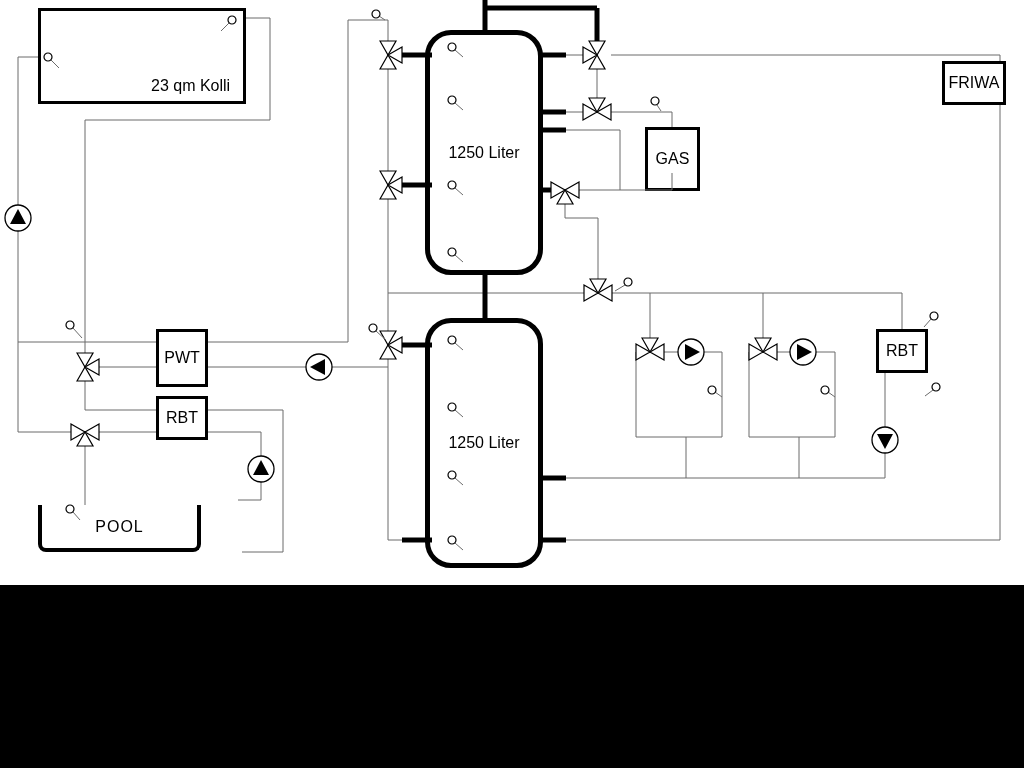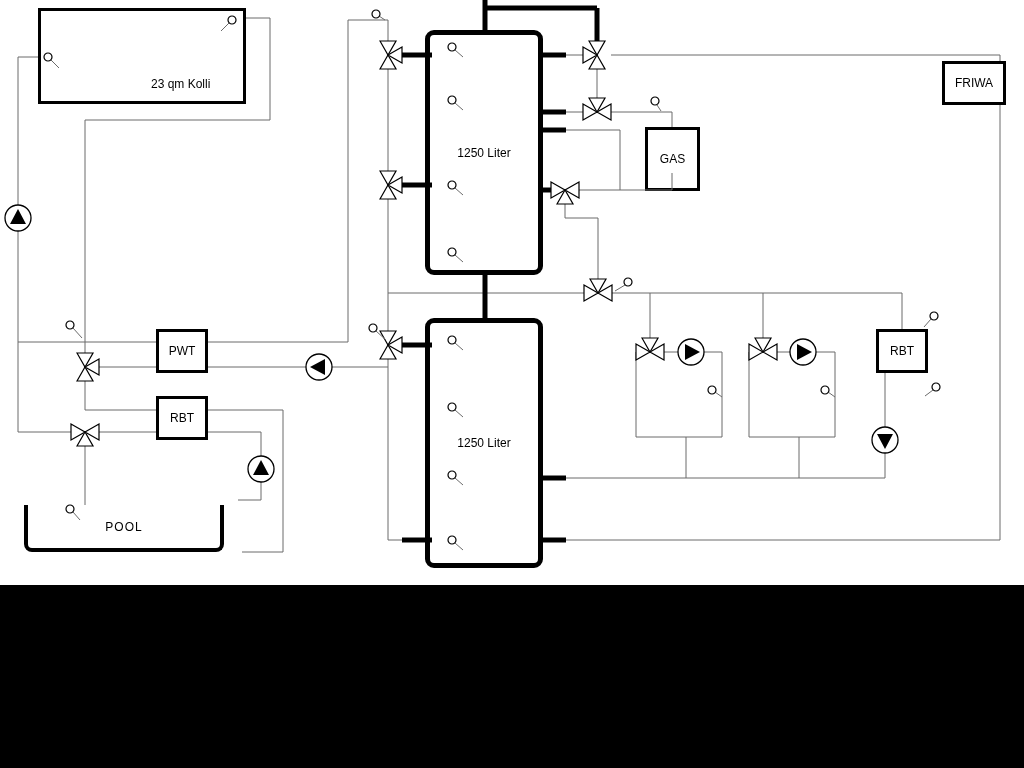--- a/index.html
+++ b/index.html
@@ -1,20 +1,20 @@
 <!DOCTYPE html>
 <html><head>
 <meta charset="utf-8">
 <style>
   html,body{margin:0;padding:0;background:#fff;}
   .stage{position:relative;width:1024px;height:768px;background:#fff;overflow:hidden;
          font-family:"Liberation Sans",sans-serif;color:#000;}
   .box{position:absolute;background:#fff;border:3px solid #000;box-sizing:border-box;
-       display:flex;align-items:center;justify-content:center;font-size:12px;z-index:1;}
-  .tank{border-width:5px;border-radius:9px;text-align:right;}
+       display:flex;align-items:center;justify-content:center;font-size:16px;z-index:1;}
+  .tank{border-width:5px;border-radius:26px;text-align:right;}
   .pool{border-width:4px;border-top:none;border-radius:0 0 8px 8px;}
   .collector-label{position:absolute;left:110px;top:66px;}
   .pipes{position:absolute;left:0;top:0;z-index:2;pointer-events:none;}
   .thin{fill:none;stroke:#6b6b6b;stroke-width:1;}
   .thick{fill:none;stroke:#000;stroke-width:5;}
   .sym{fill:#fff;stroke:#000;stroke-width:1.2;}
   .stem{stroke:#6b6b6b;stroke-width:1;}
   .footer{position:absolute;left:0;top:585px;width:1024px;height:183px;background:#000;z-index:3;}
 </style>
 </head>
@@ -27,41 +27,41 @@
   </div>
 
   <div class="box tank" style="left:425px;top:30px;width:118px;height:245px;">
     <span>1250 Liter</span>
   </div>
 
   <div class="box tank" style="left:425px;top:318px;width:118px;height:250px;">
     <span>1250 Liter</span>
   </div>
 
-  <div class="box" style="left:156px;top:329px;width:52px;height:44px;">
+  <div class="box" style="left:156px;top:329px;width:52px;height:58px;">
     <span>PWT</span>
   </div>
 
   <div class="box" style="left:156px;top:396px;width:52px;height:44px;">
     <span>RBT</span>
   </div>
 
   <div class="box" style="left:645px;top:127px;width:55px;height:64px;">
     <span>GAS</span>
   </div>
 
   <div class="box" style="left:942px;top:61px;width:64px;height:44px;">
     <span>FRIWA</span>
   </div>
 
   <div class="box" style="left:876px;top:329px;width:52px;height:44px;">
     <span>RBT</span>
   </div>
 
-  <div class="box pool" style="left:24px;top:505px;width:200px;height:47px;letter-spacing:1px;">
+  <div class="box pool" style="left:38px;top:505px;width:163px;height:47px;letter-spacing:1px;">
     <span>POOL</span>
   </div>
 
   <svg class="pipes" width="1024" height="768" viewBox="0 0 1024 768">
     <defs>
       <g id="bowtie-h">
           <path d="M-14,-8 L0,0 L-14,8 Z"></path>
           <path d="M14,-8 L0,0 L14,8 Z"></path>
         </g>
       <g id="bowtie-v">

